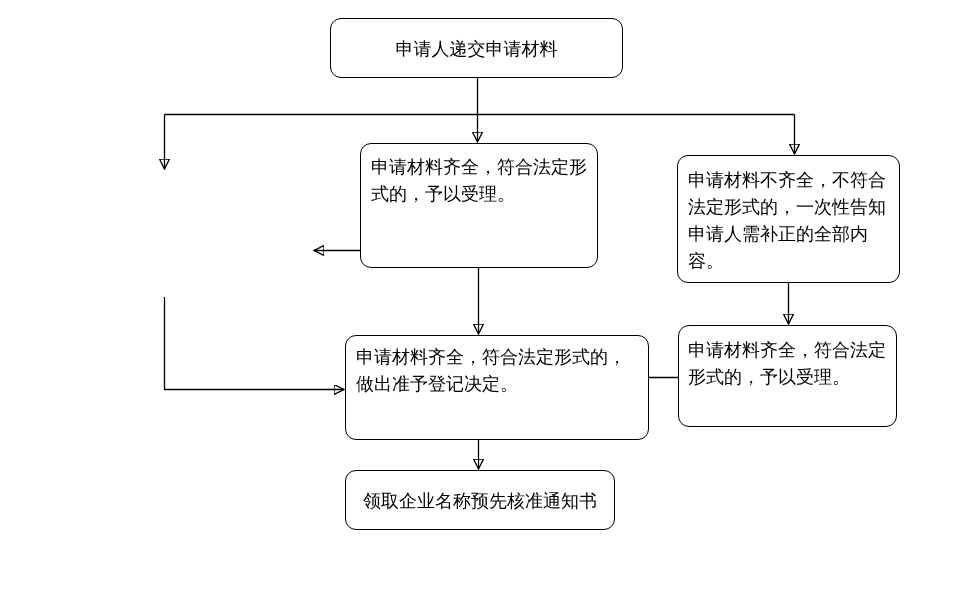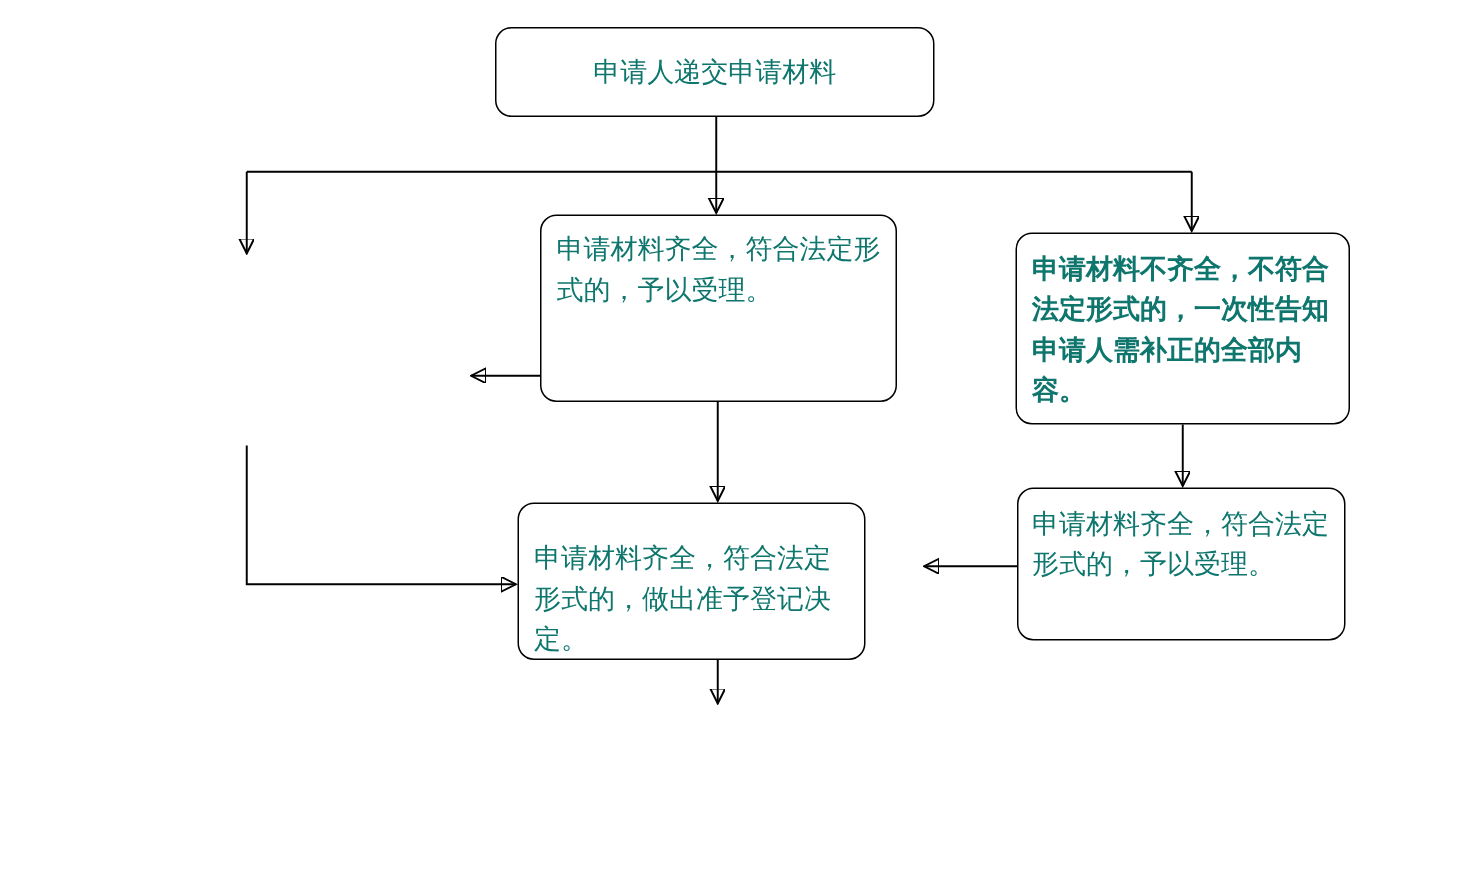--- a/index.html
+++ b/index.html
@@ -26,37 +26,37 @@
     fill: none;
     stroke: #000000;
     stroke-width: 1.3;
   }
   .node {
     position: absolute;
     box-sizing: border-box;
     background: #ffffff;
     border: 1.3px solid #000000;
     border-radius: 11px;
-    color: #0f766e;
+    color: #000000;
     font-size: 18px;
     line-height: 27px;
     letter-spacing: 0px;
     text-align: left;
   }
   .node.center {
     display: flex;
     align-items: center;
     justify-content: center;
     text-align: center;
   }
   .node-start      { left: 330px; top: 18px;  width: 293px; height: 60px; }
   .node-verify     { left: 28px;  top: 170px; width: 285px; height: 127px; padding: 9px 10px; }
   .node-accept     { left: 360px; top: 143px; width: 238px; height: 125px; padding: 9px 10px; }
-  .node-incomplete { left: 677px; top: 155px; width: 223px; height: 128px; padding: 10px 10px; font-weight: bold; }
-  .node-decision   { left: 345px; top: 335px; width: 232px; height: 105px; padding: 23px 10px; }
+  .node-incomplete { left: 677px; top: 155px; width: 223px; height: 128px; padding: 10px 10px; }
+  .node-decision   { left: 345px; top: 335px; width: 304px; height: 105px; padding: 7px 10px; }
   .node-accept2    { left: 678px; top: 325px; width: 219px; height: 102px; padding: 10px 9px; }
   .node-finish     { left: 345px; top: 470px; width: 270px; height: 60px; }
 </style>
 </head>
 <body>
 
 <div class="canvas">
 
   <svg class="connectors" viewBox="0 0 974 589" xmlns="http://www.w3.org/2000/svg">
     <defs>
@@ -91,14 +91,17 @@
   </div>
 
   <div class="node node-decision">
     <span>申请材料齐全，符合法定形式的，做出准予登记决定。</span>
   </div>
 
   <div class="node node-accept2">
     <span>申请材料齐全，符合法定形式的，予以受理。</span>
   </div>
 
+  <div class="node center node-finish">
+    <span>领取企业名称预先核准通知书</span>
+  </div>
 
 </div>
 
 </body></html>

